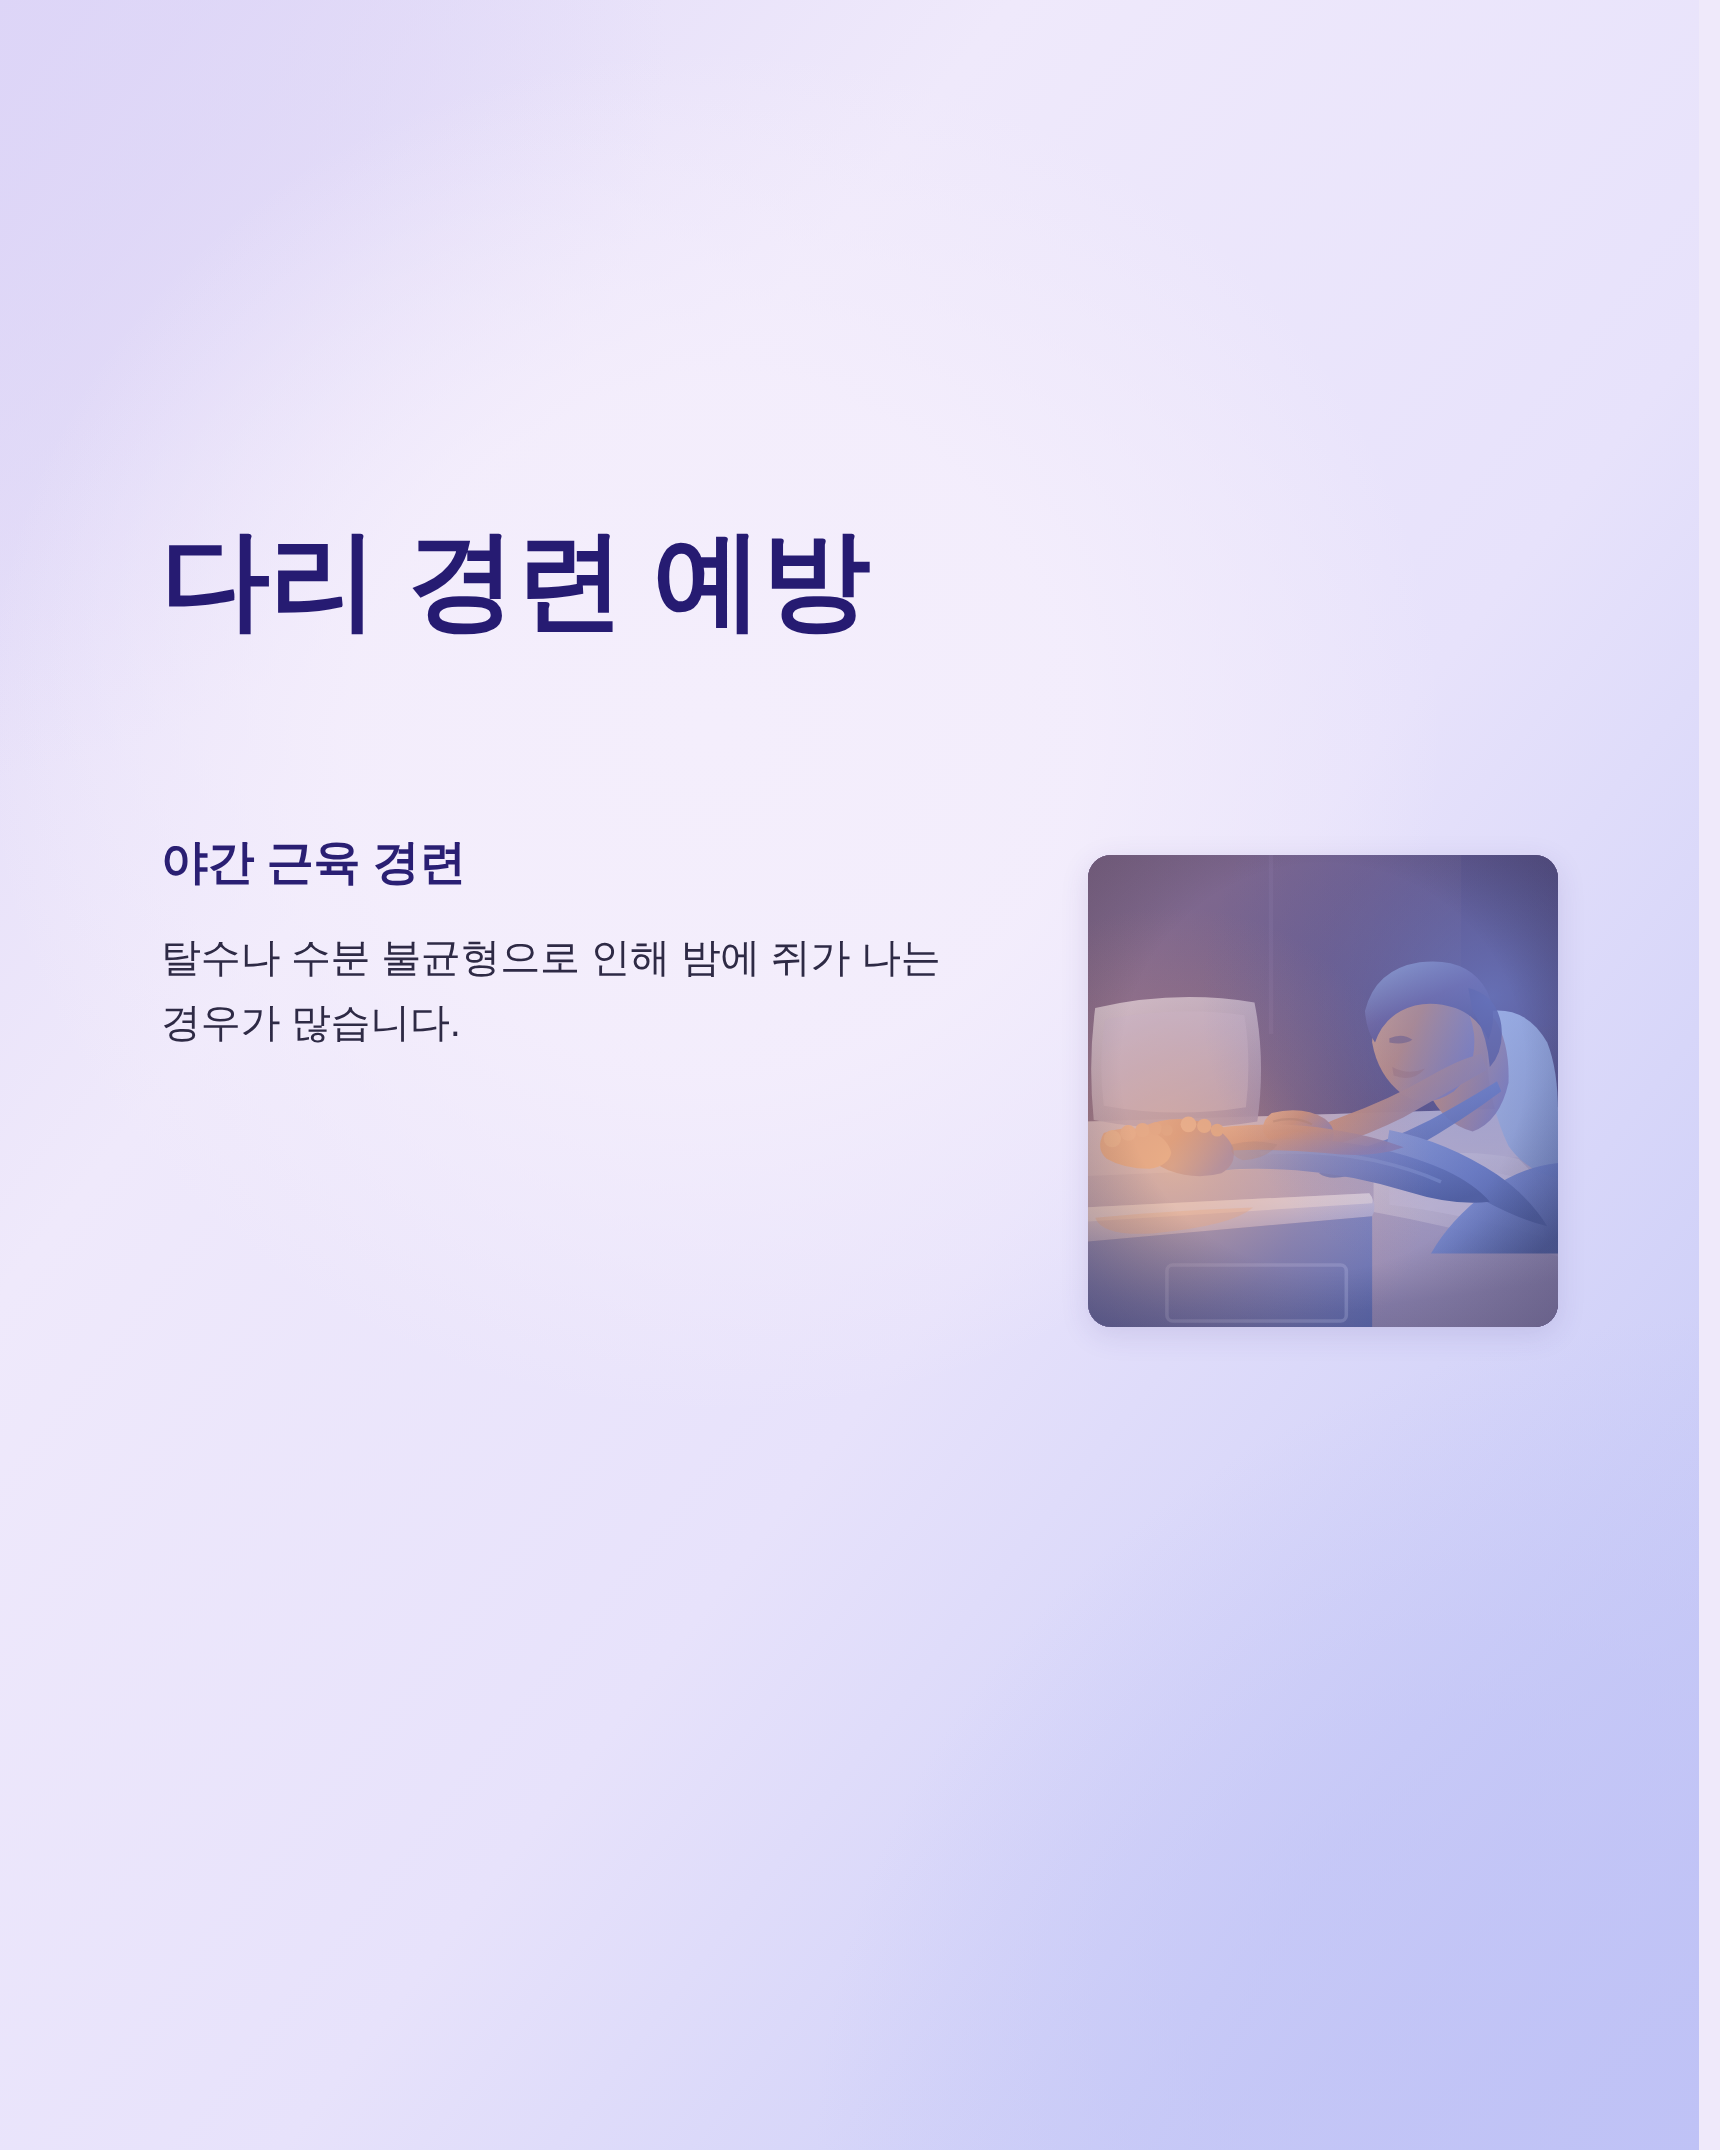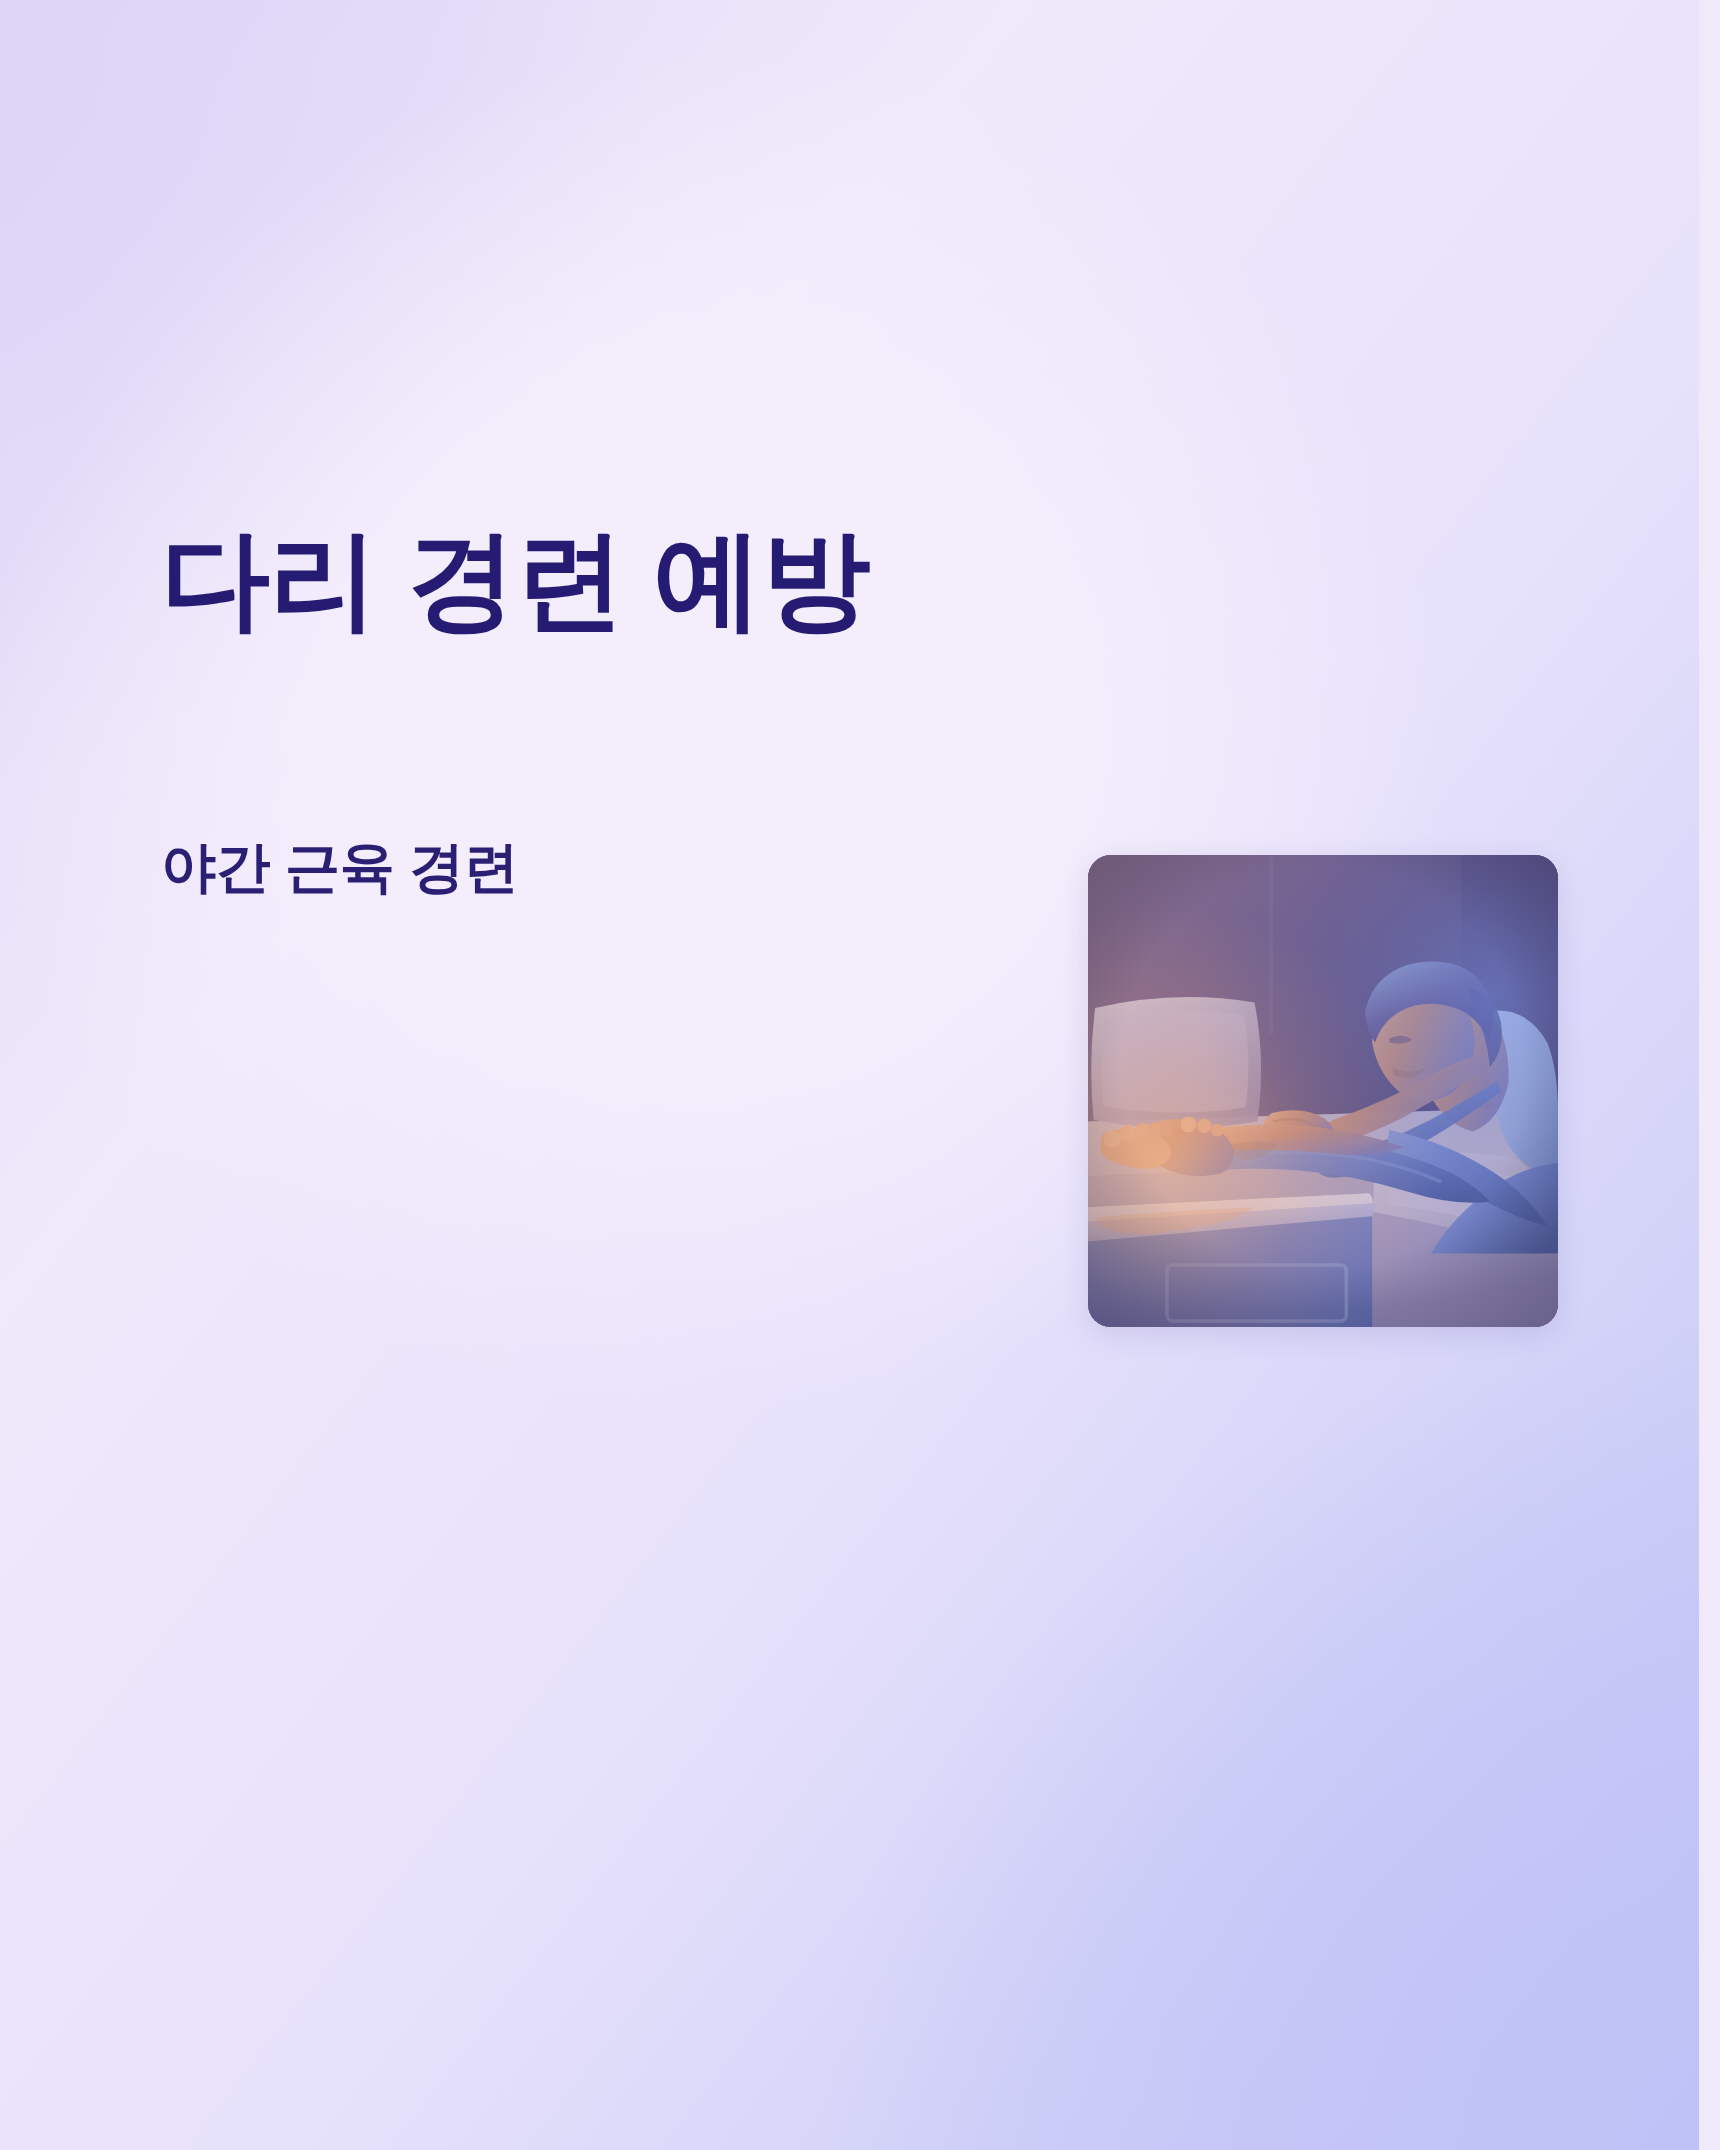--- a/index.html
+++ b/index.html
@@ -53,21 +53,21 @@
   .section {
     position: absolute;
     left: 0;
     width: 846px;
   }
   .section-1 { top: 832px; }
   .section-2 { top: 1247px; }
 
   .section-heading {
     margin: 0 0 0 0;
-    font-size: 55px;
+    font-size: 47px;
     line-height: 1.28;
     font-weight: 700;
     letter-spacing: -0.4px;
     color: #2a1f73;
     white-space: nowrap;
   }
 
   .section-body {
     margin: 33px 0 0 0;
     font-size: 40px;
@@ -97,20 +97,21 @@
 <body>
 
 <div class="canvas">
 
   <div class="content">
 
     <h1 class="page-title">다리 경련 예방</h1>
 
     <div class="section section-1">
       <h2 class="section-heading">야간 근육 경련</h2>
+      <p class="section-body">탈수나 수분 불균형으로 인해 밤에 쥐가 나는 경우가 많습니다.</p>
     </div>
 
     <div class="section section-2">
     </div>
 
   </div>
 
   <div class="photo-card">
     <svg viewBox="0 0 655 659" preserveAspectRatio="xMidYMid slice">
       <defs>

